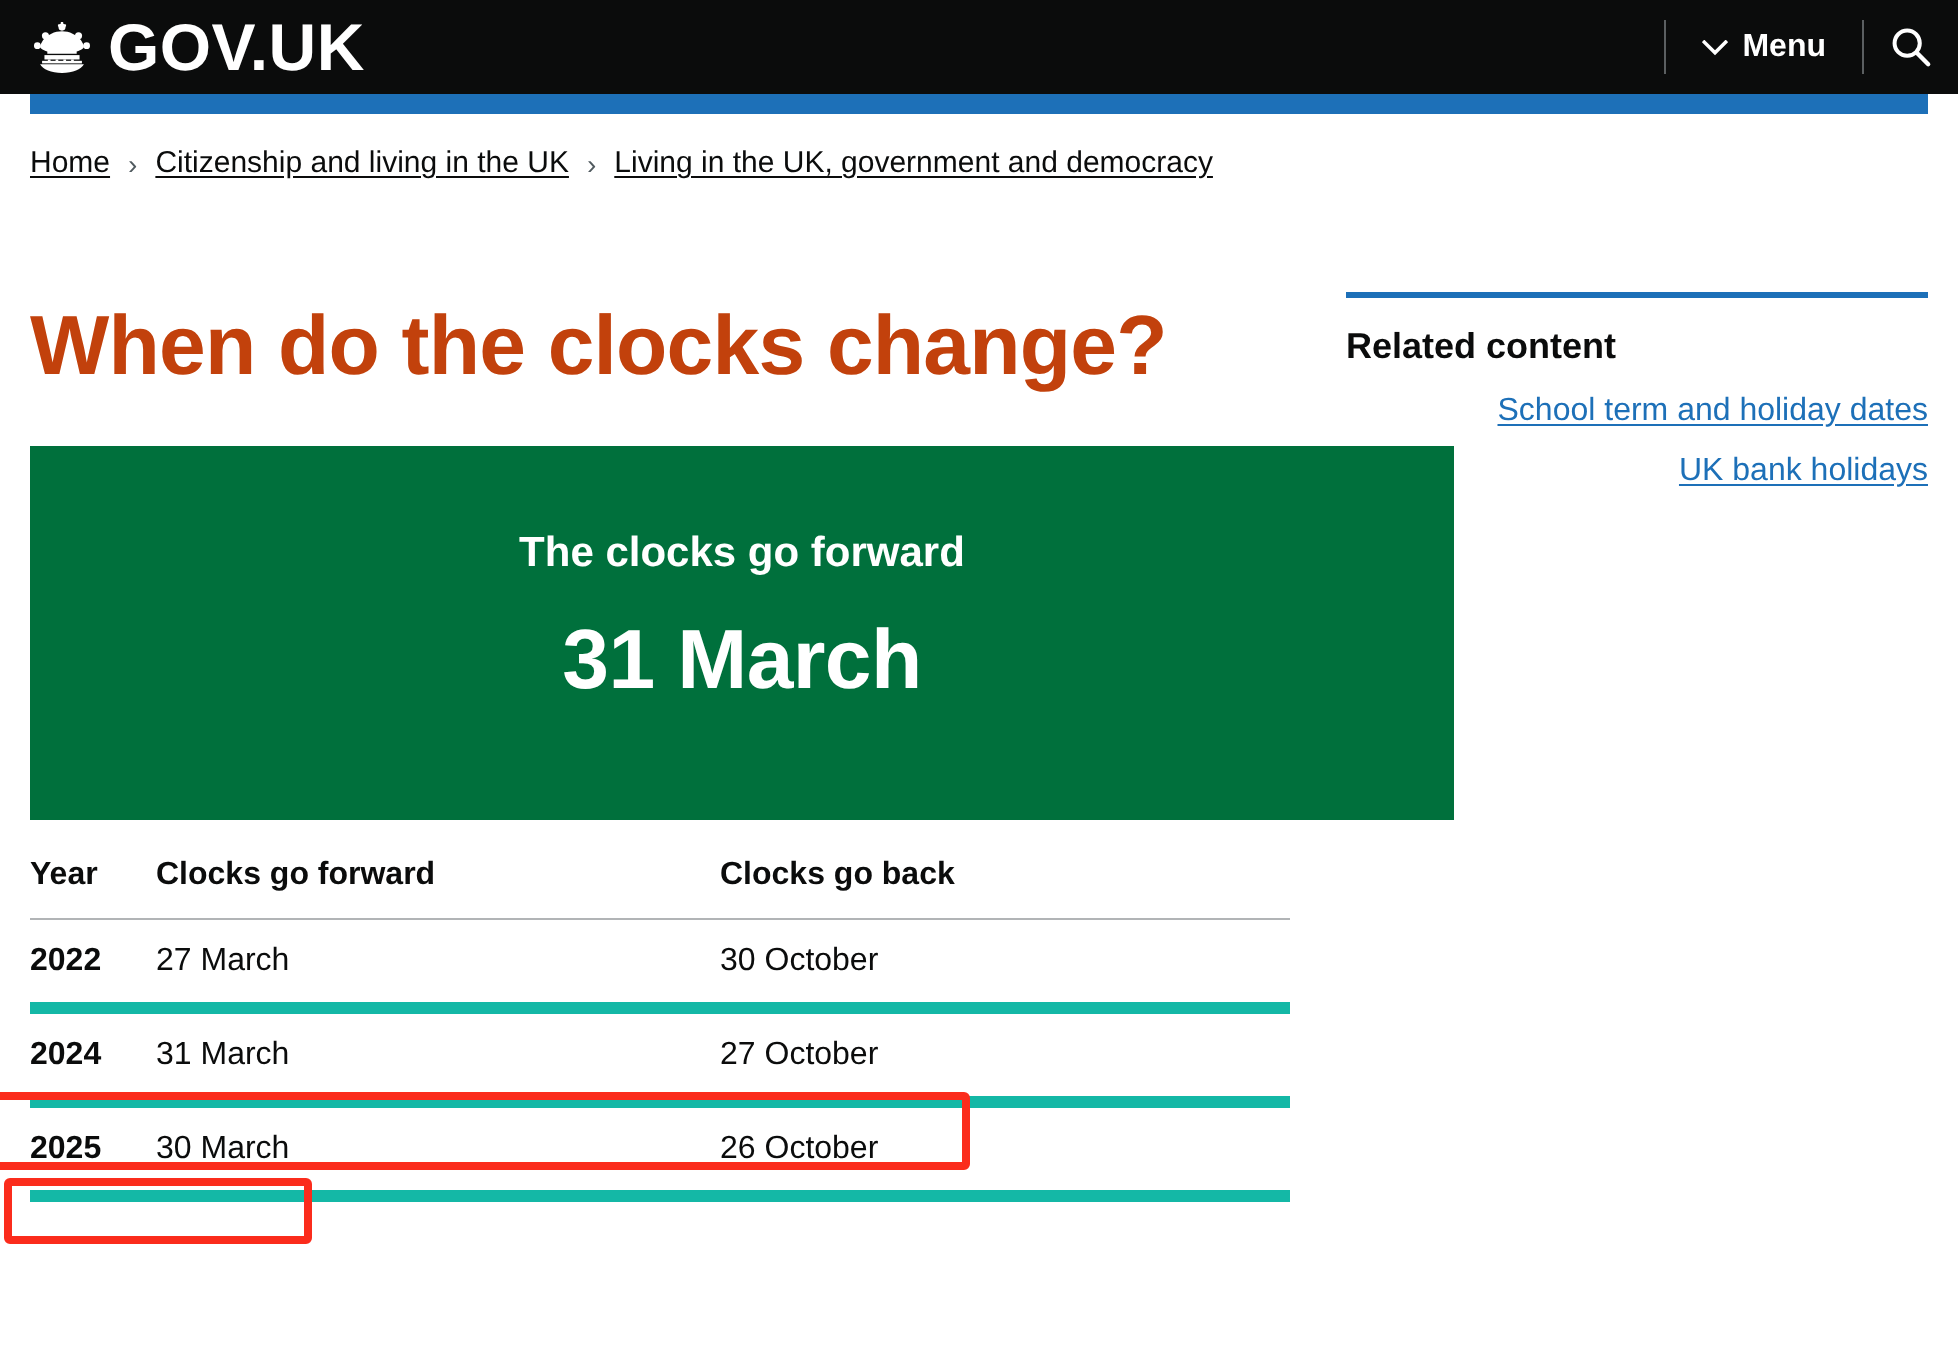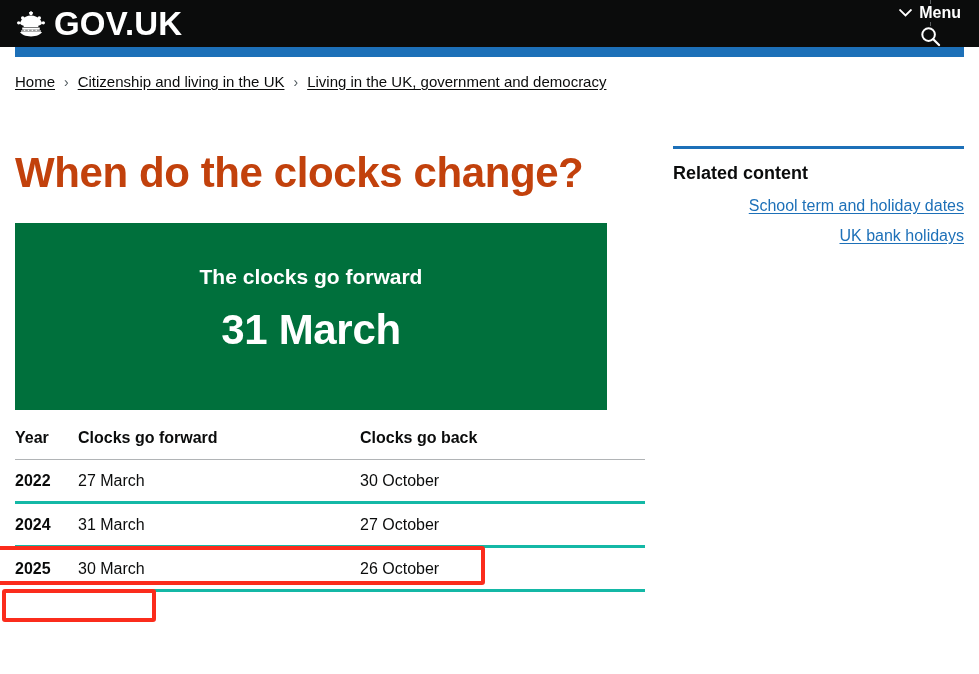--- a/index.html
+++ b/index.html
@@ -45,21 +45,20 @@
     line-height: 1;
     font-family: "Liberation Sans", sans-serif;
   }
   .header-right {
     position: absolute;
     right: 0;
     top: 0;
     height: 47px;
     display: flex;
     align-items: center;
-    flex-direction: column;
   }
   .header-divider {
     width: 1px;
     height: 27px;
     background: #5b5f61;
   }
   .menu-button {
     display: flex;
     align-items: center;
     gap: 7px;
@@ -153,21 +152,21 @@
     font-weight: bold;
     line-height: 1.1;
     letter-spacing: -0.4px;
     margin: 40px 0 0 0;
     color: #c2410c;
   }
 
   
   .clocks-banner {
     margin-top: 27px;
-    width: 592px;
+    width: 712px;
     height: 187px;
     background: #00703c;
     color: #ffffff;
     display: flex;
     flex-direction: column;
     align-items: center;
     justify-content: flex-start;
     box-sizing: border-box;
     padding-top: 41px;
   }
@@ -195,21 +194,21 @@
     text-align: left;
     font-weight: bold;
     padding: 0 0 12px 0;
     border-bottom: 1px solid #b1b4b6;
     color: #0b0c0c;
     vertical-align: top;
   }
   .clocks-table td {
     text-align: left;
     padding: 12px 0 11px 0;
-    border-bottom: 3px solid #14b8a6;
+    border-bottom: 6px solid #14b8a6;
     color: #0b0c0c;
     vertical-align: top;
   }
   .clocks-table td.cell-year {
     font-weight: bold;
   }
   .col-year { width: 63px; }
   .col-forward { width: 282px; }
   .col-back { width: 285px; }
 

